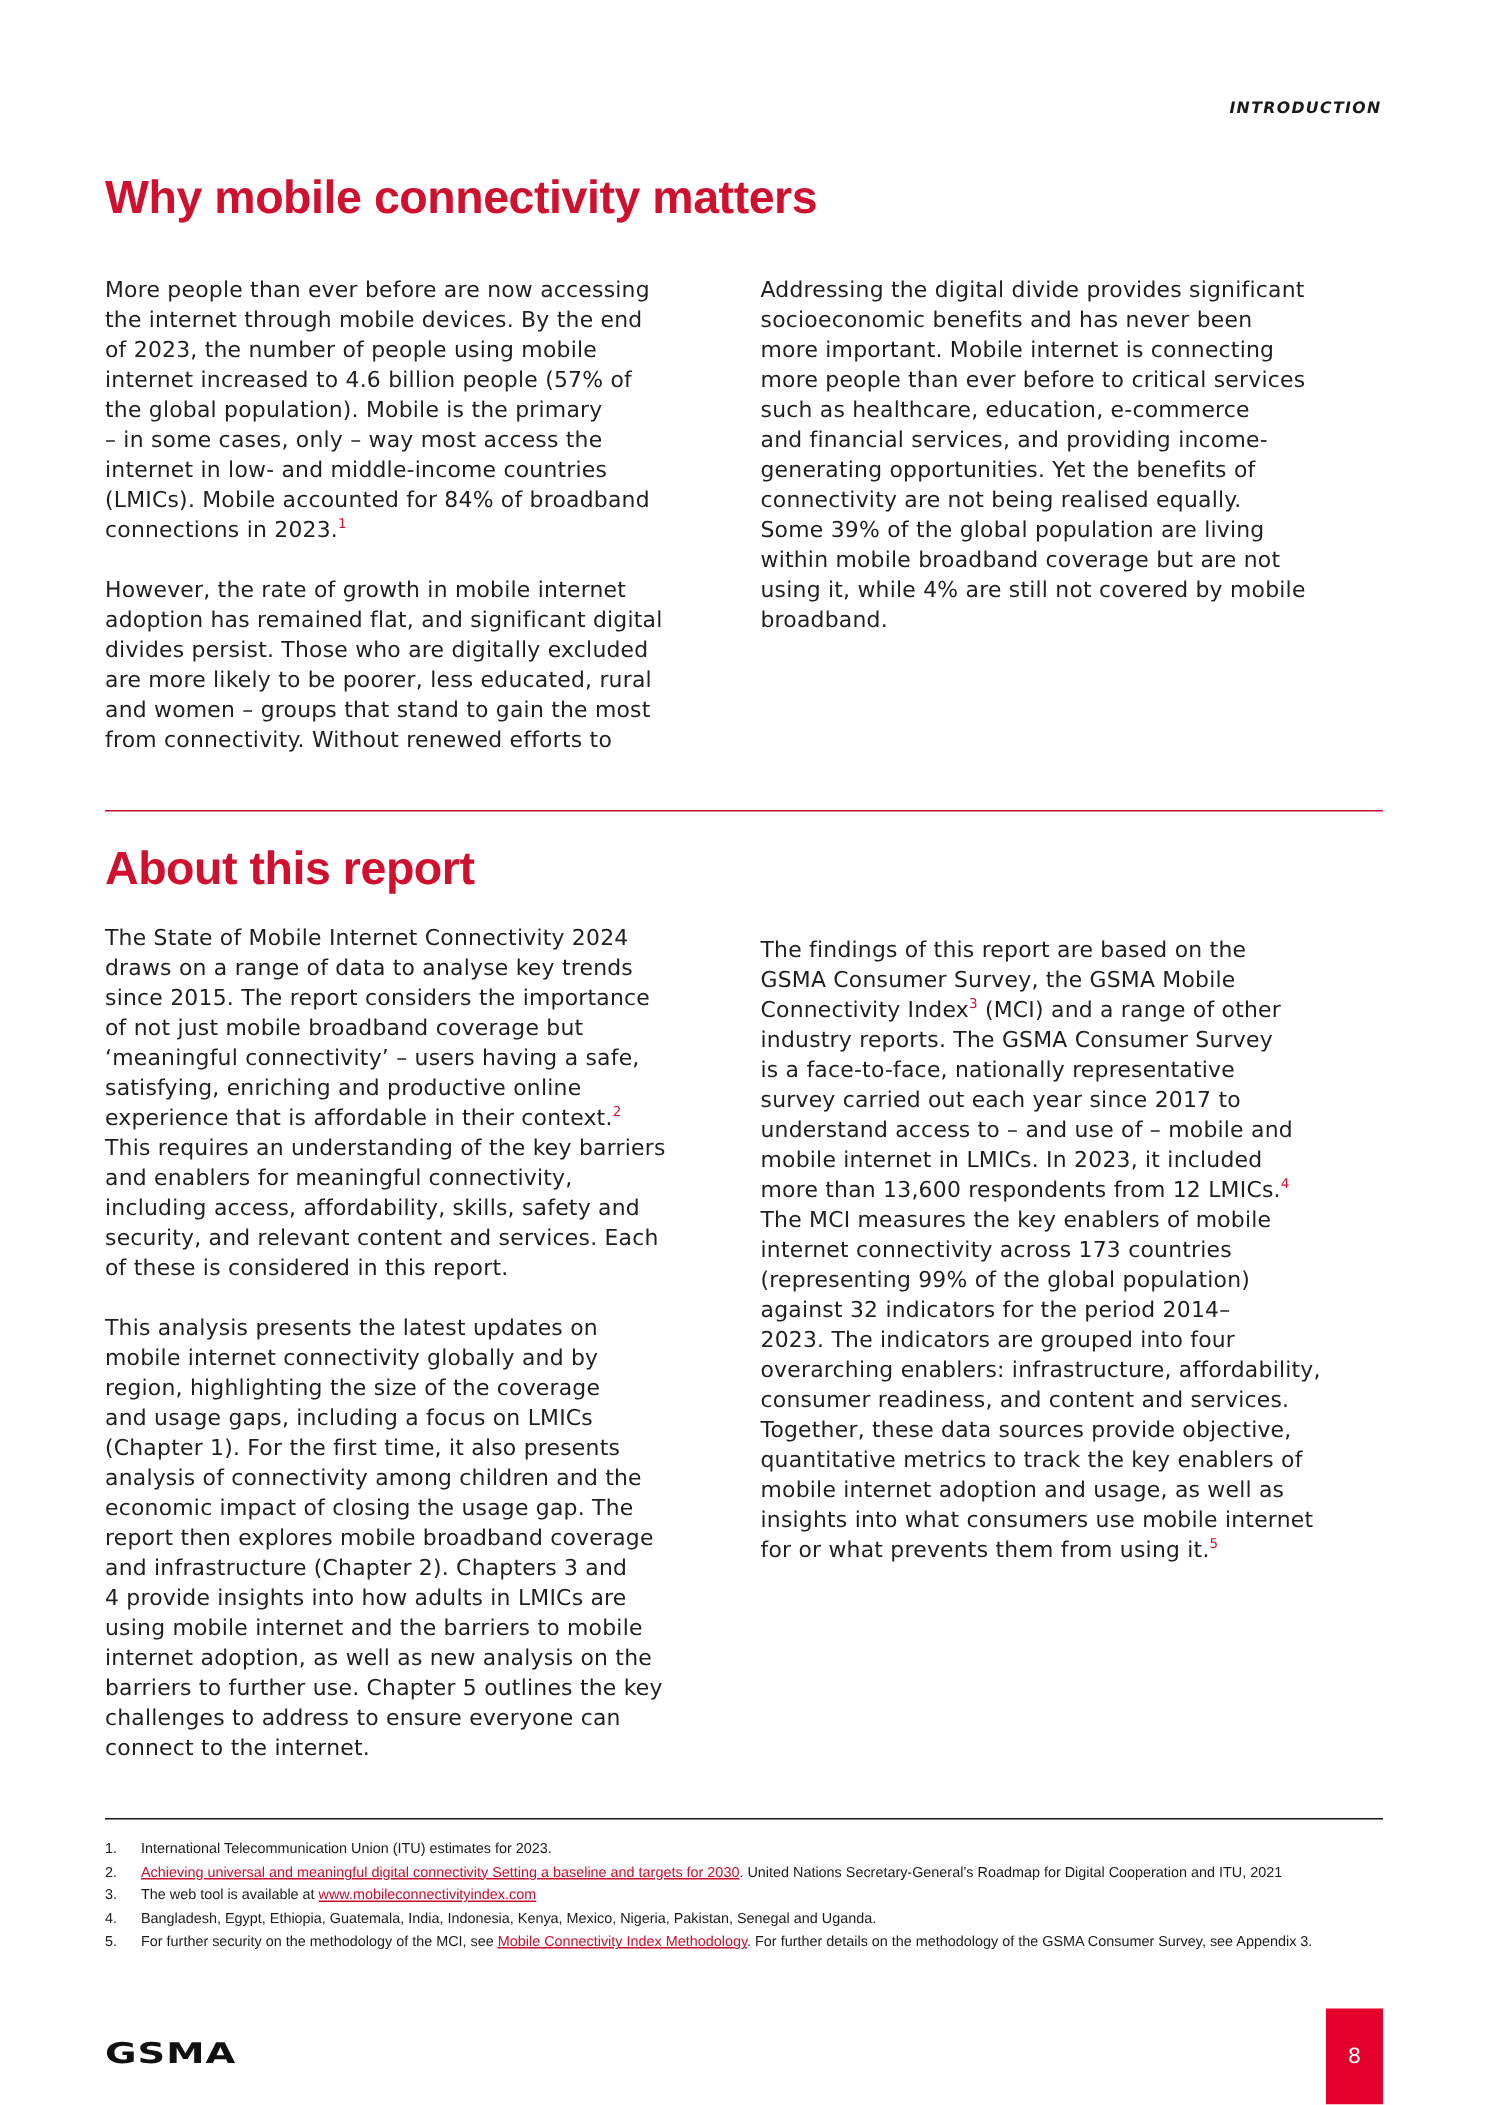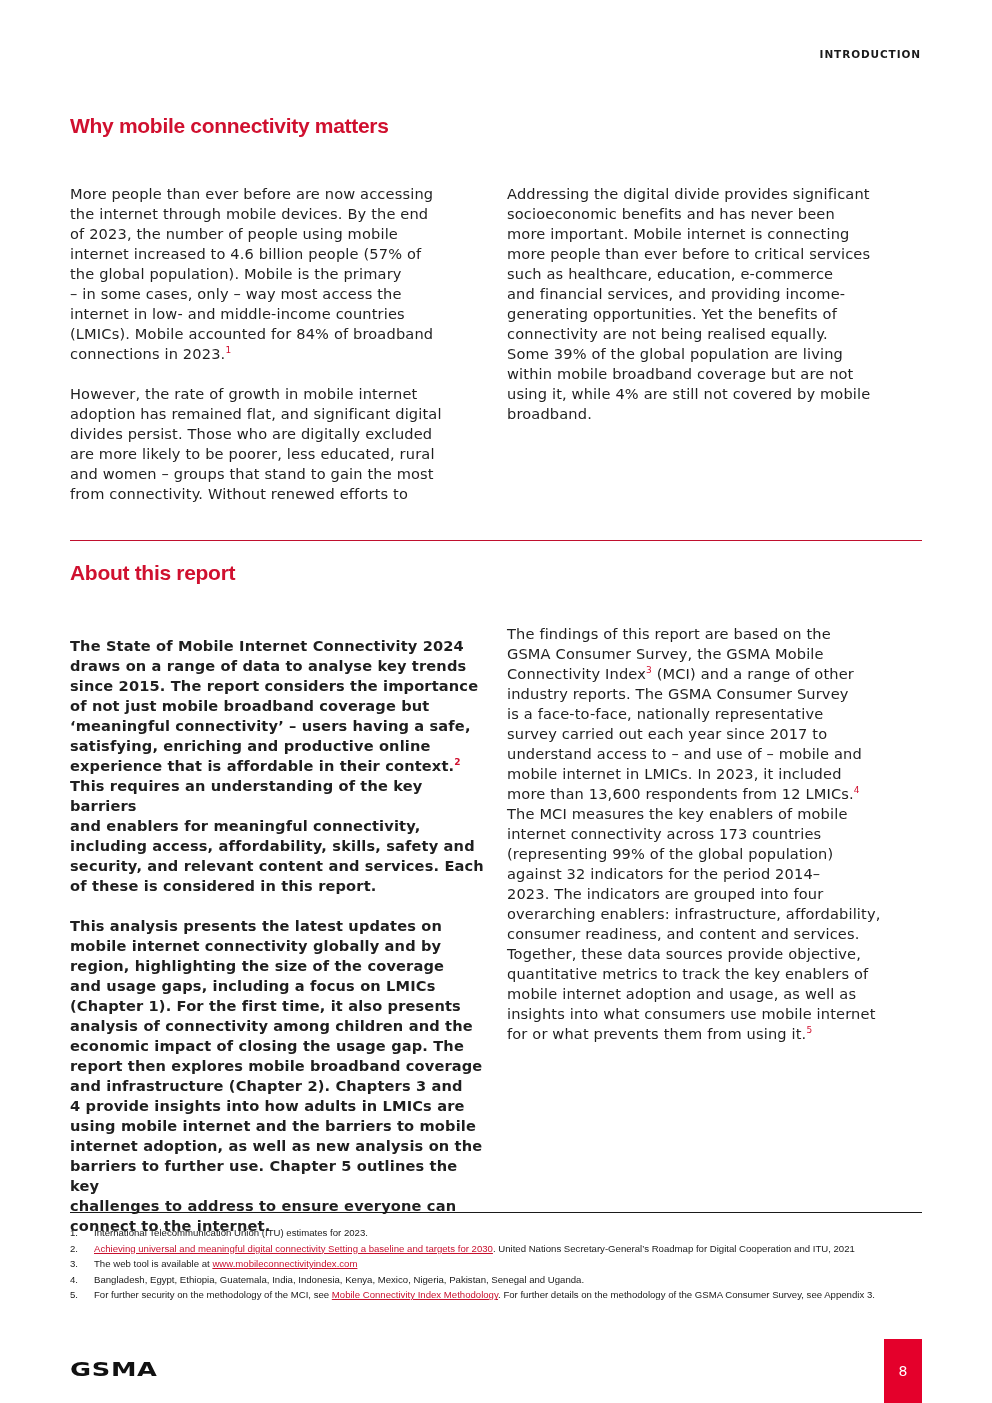--- a/index.html
+++ b/index.html
@@ -1,31 +1,31 @@
 <!DOCTYPE html>
 <html><head>
 <meta charset="utf-8">
 <style>
   html, body { margin: 0; padding: 0; background: #ffffff; }
   body { width: 992px; height: 1403px; position: relative; overflow: hidden;
          font-family: "DejaVu Sans", sans-serif; color: #1a1a1a; }
-  .running-head { position: absolute; top: 48px; right: 71px; font-size: 10.5px;
-                  letter-spacing: 0.9px; font-weight: bold; color: #1a1a1a; }
+  .running-head { position: absolute; top: 66px; right: 71px; font-size: 10.5px;
+                  letter-spacing: 0.9px; font-weight: bold; color: #1a1a1a; font-style: italic; }
   h1 { position: absolute; left: 70px; margin: 0; color: #d0102f;
-       font-family: "Liberation Sans", sans-serif; font-weight: bold; font-size: 21px; letter-spacing: -0.3px; }
+       font-family: "Liberation Sans", sans-serif; font-weight: bold; font-size: 31px; letter-spacing: -0.3px; }
   .h-why { top: 114px; }
   .h-about { top: 561px; text-align: right; }
   .col { position: absolute; width: 418px; font-size: 14.6px; line-height: 20px;
          letter-spacing: 0.15px; color: #1f1f1f; font-family: "DejaVu Sans", sans-serif; }
   .col p { margin: 0 0 20px 0; white-space: pre-line; }
   .col p.last { margin-bottom: 0; }
   sup { color: #d0102f; font-size: 9px; vertical-align: 6px; line-height: 0; }
   .c1-why { left: 70px; top: 184px; }
   .c2-why { left: 507px; top: 184px; }
-  .c1-about { left: 70px; top: 636px; font-weight: bold; }
+  .c1-about { left: 70px; top: 616px; }
   .c2-about { left: 507px; top: 624px; }
   .divider-red { position: absolute; left: 70px; width: 852px; top: 540px; height: 1px; background: #c0102e; }
   .divider-black { position: absolute; left: 70px; width: 852px; top: 1212px; height: 1px; background: #1a1a1a; }
   .footnotes { position: absolute; left: 70px; top: 1227px; width: 852px;
                font-family: "Liberation Sans", sans-serif; font-size: 9.6px; line-height: 11px; color: #1a1a1a; }
   .fn { display: flex; margin-bottom: 4.6px; }
   .fn .num { width: 24px; flex: 0 0 24px; }
   .fn .txt { flex: 1; }
   .fn a { color: #c8102e; text-decoration: underline; }
   .logo { position: absolute; left: 70px; top: 1358px; font-family: "DejaVu Sans", sans-serif;

